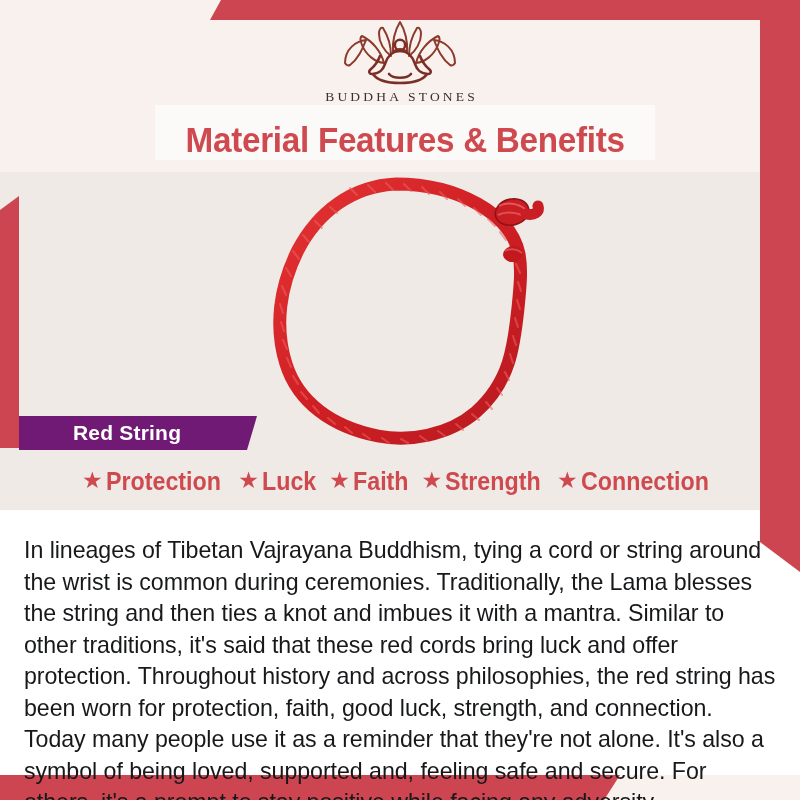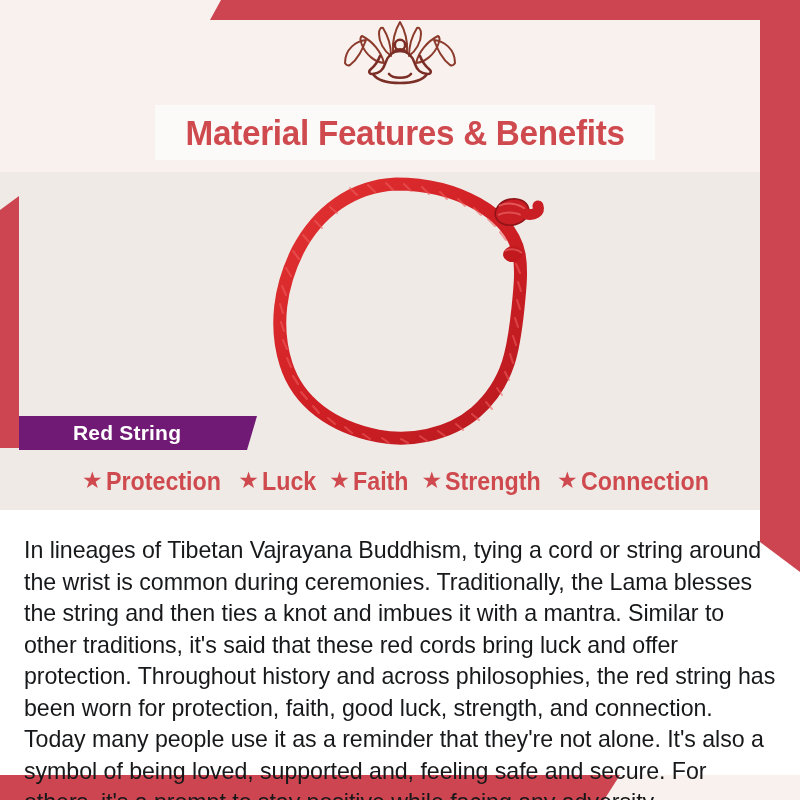--- a/index.html
+++ b/index.html
@@ -97,21 +97,21 @@
     text-indent: 3.2px;
   }
 
   
   .title-banner {
     position: absolute;
     left: 155px; top: 105px;
     width: 500px; height: 55px;
     background: #FCFAF8;
     display: flex;
-    align-items: center;
+    align-items: flex-end;
     justify-content: center;
   }
   .title-text {
     font-family: "Liberation Sans Narrow", "Liberation Sans", sans-serif;
     font-weight: bold;
     font-size: 35px;
     color: #CF4A4F;
     letter-spacing: -0.3px;
     white-space: nowrap;
     transform: scaleX(0.95);
@@ -227,20 +227,21 @@
         <circle cx="75" cy="27" r="5.2"></circle>
 
         <path d="M75 33 C67 33 62 39 60 46 C58 52 55 55 48 56 C44 56.5 43 53.5 46 51 C51 47 53 43 55 38"></path>
         <path d="M75 33 C83 33 88 39 90 46 C92 52 95 55 102 56 C106 56.5 107 53.5 104 51 C99 47 97 43 95 38"></path>
 
         <path d="M48 56 C52 62 62 65 75 65 C88 65 98 62 102 56"></path>
 
         <path d="M64 56 C68 61 82 61 86 56"></path>
       </g>
     </svg>
+    <span class="logo-text">BUDDHA STONES</span>
   </div>
 
   <div class="title-banner">
     <span class="title-text">Material Features &amp; Benefits</span>
   </div>
 
   <svg class="product-img" viewBox="0 0 400 282">
     <defs>
       <linearGradient id="cordGrad" x1="0" y1="0" x2="1" y2="1">
         <stop offset="0%" stop-color="#E33434"></stop>

